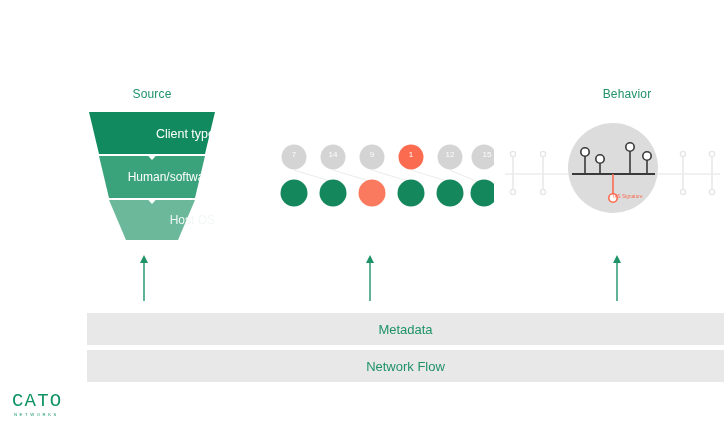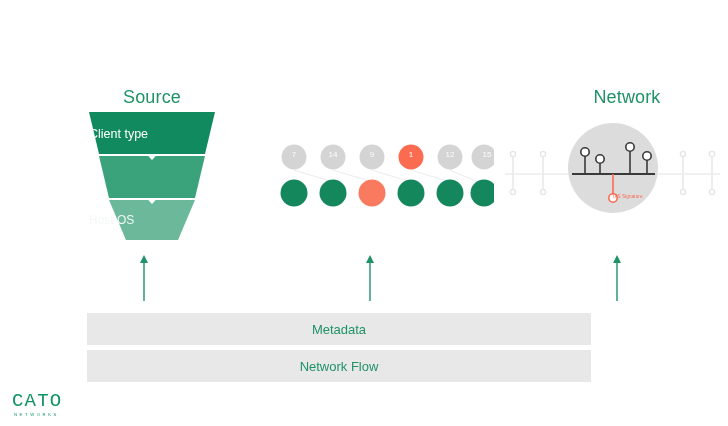--- a/index.html
+++ b/index.html
@@ -22,42 +22,42 @@
     left: 0; top: 0;
     width: 728px;
     height: 426px;
   }
 
   
   .col-title {
     position: absolute;
     text-align: center;
     color: #1f9268;
-    font-size: 18px;
+    font-size: 12px;
     font-weight: 400;
     letter-spacing: .15px;
     white-space: nowrap;
   }
   #title-source      { left: 92px;  top: 87px; width: 120px; }
   #title-destination { left: 326px; top: 87px; width: 120px; }
   #title-behavior    { left: 567px; top: 87px; width: 120px; }
 
   
   .funnel {
     position: absolute;
     left: 89px;
     top: 112px;
     width: 126px;
     height: 128px;
   }
   .funnel svg { display:block; }
   .funnel-label {
     position: absolute;
     width: 100%;
-    text-align: left;
+    text-align: right;
     color: #ffffff;
     font-size: 12.5px;
     white-space: nowrap;
     pointer-events: none;
   }
   #funnel-label-0 { top: 15px; }
   #funnel-label-1 { top: 58px; font-size: 12px; }
   #funnel-label-2 { top: 101px; font-size: 12px; color:#f2f8f5; }
 
   
@@ -102,21 +102,21 @@
   
   .up-arrow { position: absolute; }
   #arrow-source      { left: 138px; top: 255px; }
   #arrow-destination { left: 364px; top: 255px; }
   #arrow-behavior    { left: 611px; top: 255px; }
 
   
   .layer-bar {
     position: absolute;
     left: 87px;
-    width: 504px;
+    width: 637px;
     height: 32px;
     background: #e8e8e8;
     display: flex;
     align-items: center;
     justify-content: center;
     color: #1f9268;
     font-size: 13px;
   }
   #bar-metadata     { top: 313px; }
   #bar-network-flow { top: 350px; }
@@ -142,35 +142,36 @@
     line-height: 8px;
     padding-left: 2px;
   }
 </style>
 </head>
 <body>
 
 <div class="stage">
 
   <div class="col-title" id="title-source">Source</div>
-  <div class="col-title" id="title-behavior">Network</div>
+  <div class="col-title" id="title-behavior">Behavior</div>
 
   <div class="funnel">
     <svg width="126" height="128" viewBox="0 0 126 128">
 
       <polygon points="0,0 126,0 116,42 10,42" fill="#128a5f"></polygon>
 
       <polygon points="10,44 116,44 106,86 20,86" fill="#3ba37c"></polygon>
 
       <polygon points="20,88 106,88 89,128 37,128" fill="#6bb89a"></polygon>
 
       <polygon points="58,42.5 68,42.5 63,48" fill="#ffffff"></polygon>
       <polygon points="58,86.5 68,86.5 63,92" fill="#ffffff"></polygon>
     </svg>
     <div class="funnel-label" id="funnel-label-0">Client type</div>
+    <div class="funnel-label" id="funnel-label-1">Human/software</div>
     <div class="funnel-label" id="funnel-label-2">Host OS</div>
   </div>
 
   <div class="dest-wrap">
     <svg width="216" height="70" viewBox="0 0 216 70">
 
       <g stroke="#ededed" stroke-width="1.1" fill="none">
         <line x1="16" y1="30" x2="55" y2="42"></line>
         <line x1="55" y1="30" x2="94" y2="42"></line>
         <line x1="94" y1="30" x2="133" y2="42"></line>

